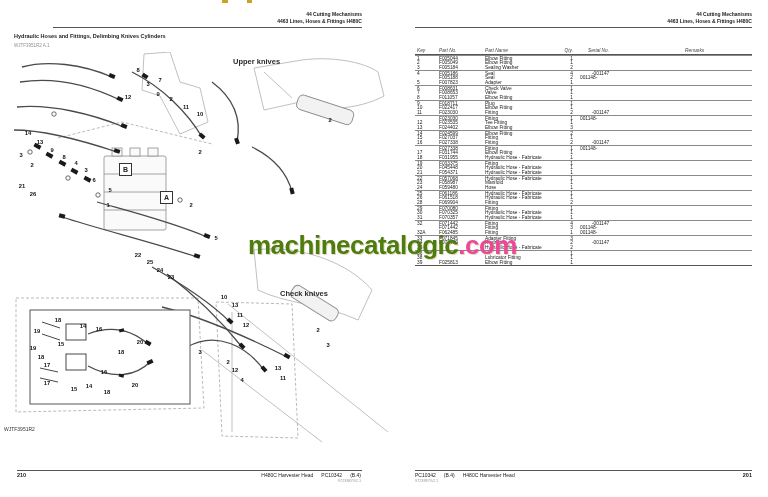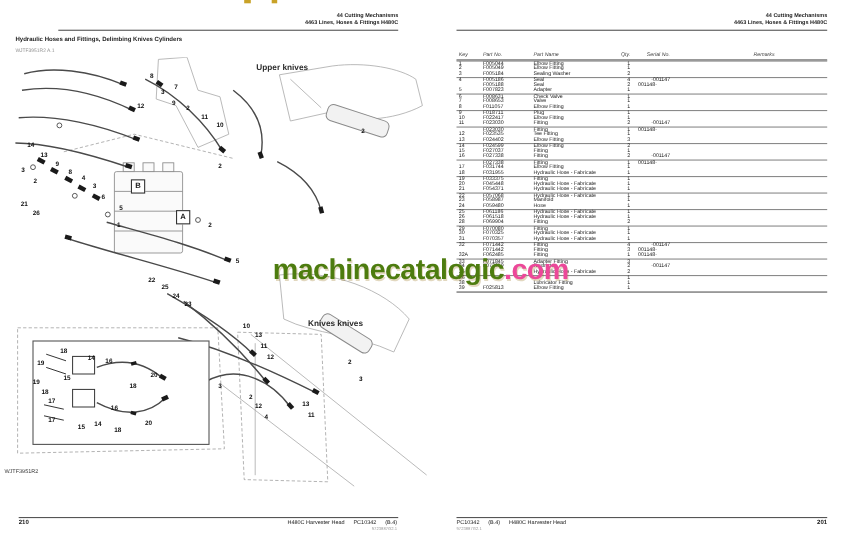--- a/index.html
+++ b/index.html
@@ -169,21 +169,21 @@
         <g fill="#1a1a1a">
           <rect x="143" y="289" width="6" height="4" transform="rotate(30 146 291)"></rect>
           <rect x="145" y="308" width="6" height="4" transform="rotate(-25 148 310)"></rect>
           <rect x="117" y="277" width="5" height="3" transform="rotate(-15 119 278)"></rect>
           <rect x="117" y="322" width="5" height="3" transform="rotate(15 119 323)"></rect>
         </g>
       </g>
     </svg>
 
     <span class="knife-label" style="left:231px; top:5px;">Upper knives</span>
-    <span class="knife-label" style="left:278px; top:237px;">Knives knives</span>
+    <span class="knife-label" style="left:278px; top:237px;">Check knives</span>
     <span class="ref-box" style="left:117px; top:111px;">B</span>
     <span class="ref-box" style="left:158px; top:139px;">A</span>
     <span class="fig-code">WJTF3951R2</span>
     <div>
         <span class="callout" style="left: 136px; top: 18px;">8</span>
         <span class="callout" style="left: 146px; top: 32px;">3</span>
         <span class="callout" style="left: 158px; top: 28px;">7</span>
         <span class="callout" style="left: 156px; top: 42px;">9</span>
         <span class="callout" style="left: 169px; top: 47px;">2</span>
         <span class="callout" style="left: 126px; top: 45px;">12</span>

